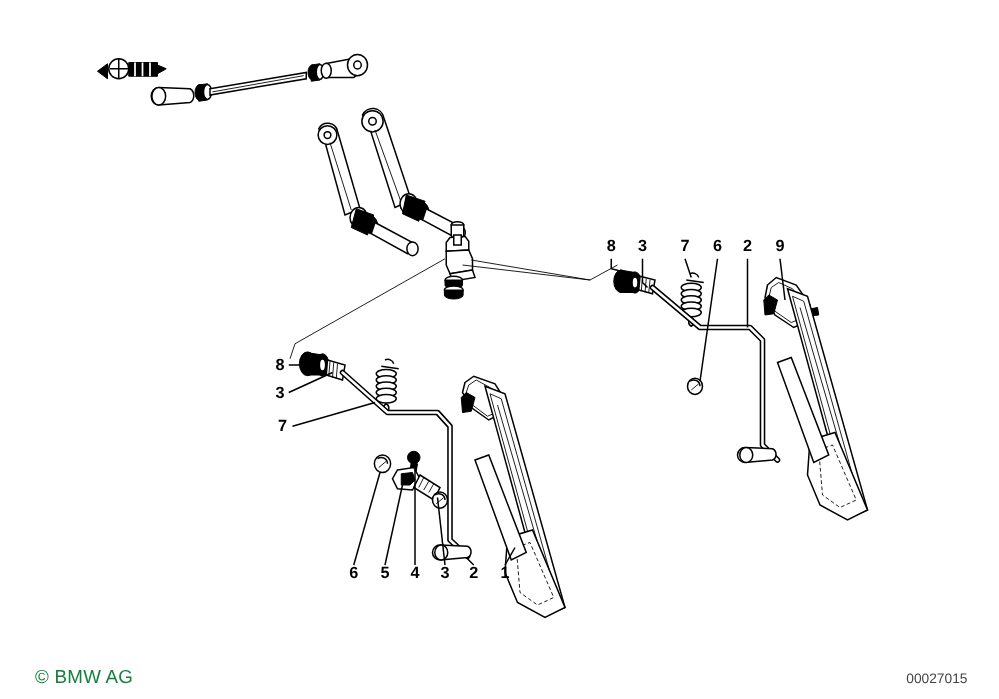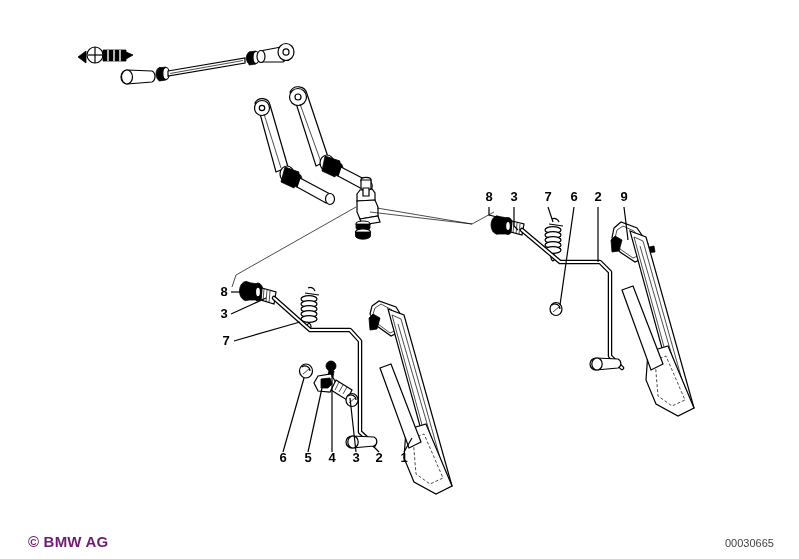--- a/index.html
+++ b/index.html
@@ -26,23 +26,23 @@
     left: 0;
     top: 0;
     width: 799px;
     height: 559px;
   }
   .footer-left {
     position: absolute;
     left: 28px;
     top: 533px;
     font-size: 15px;
-    font-weight: bold;
+    font-weight: normal;
     letter-spacing: 0.2px;
-    color: #701a75;
+    color: #15803d;
     white-space: nowrap;
   }
   .footer-right {
     position: absolute;
     left: 725px;
     top: 537px;
     font-size: 11px;
     color: #444;
     white-space: nowrap;
   }
@@ -342,15 +342,15 @@
       <path d="M356,452 L350,398" class="lw-med"></path>
       <text class="calloutnum" x="379" y="462" text-anchor="middle">2</text>
       <path d="M379,452 L373,446" class="lw-med"></path>
       <text class="calloutnum" x="404" y="462" text-anchor="middle">1</text>
       <path d="M404,452 L412,438" class="lw-med"></path>
     </g>
 
   </svg>
 
   <div class="footer-left">© BMW AG</div>
-  <div class="footer-right">00030665</div>
+  <div class="footer-right">00027015</div>
 
 </div>
 
 </body></html>

